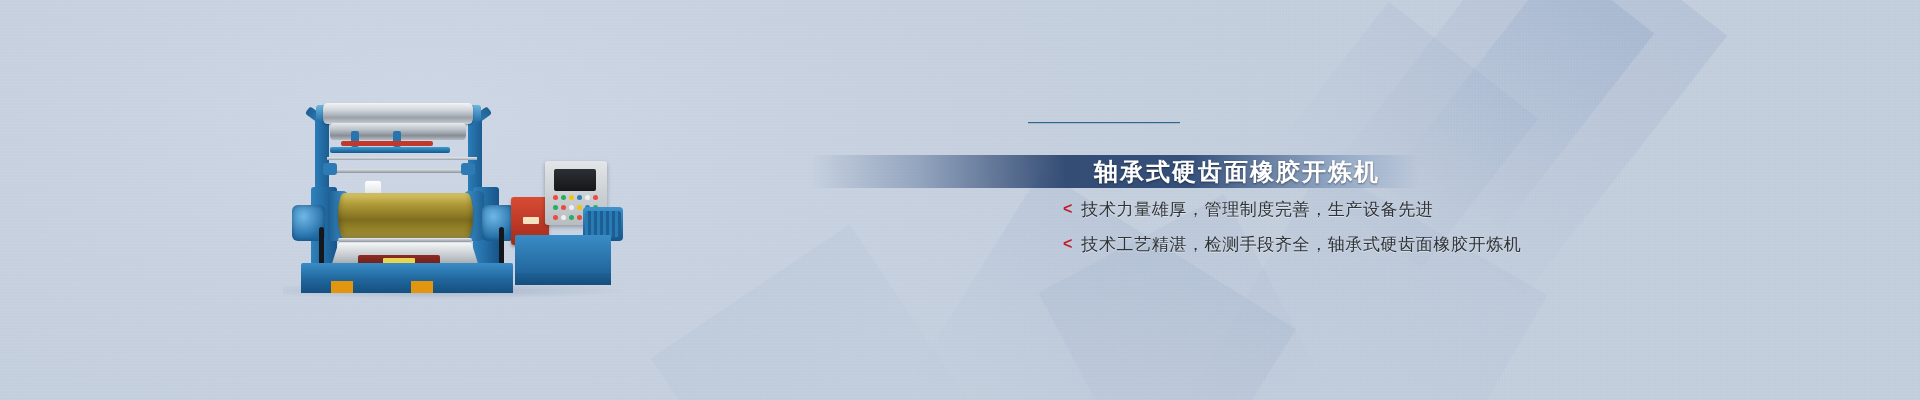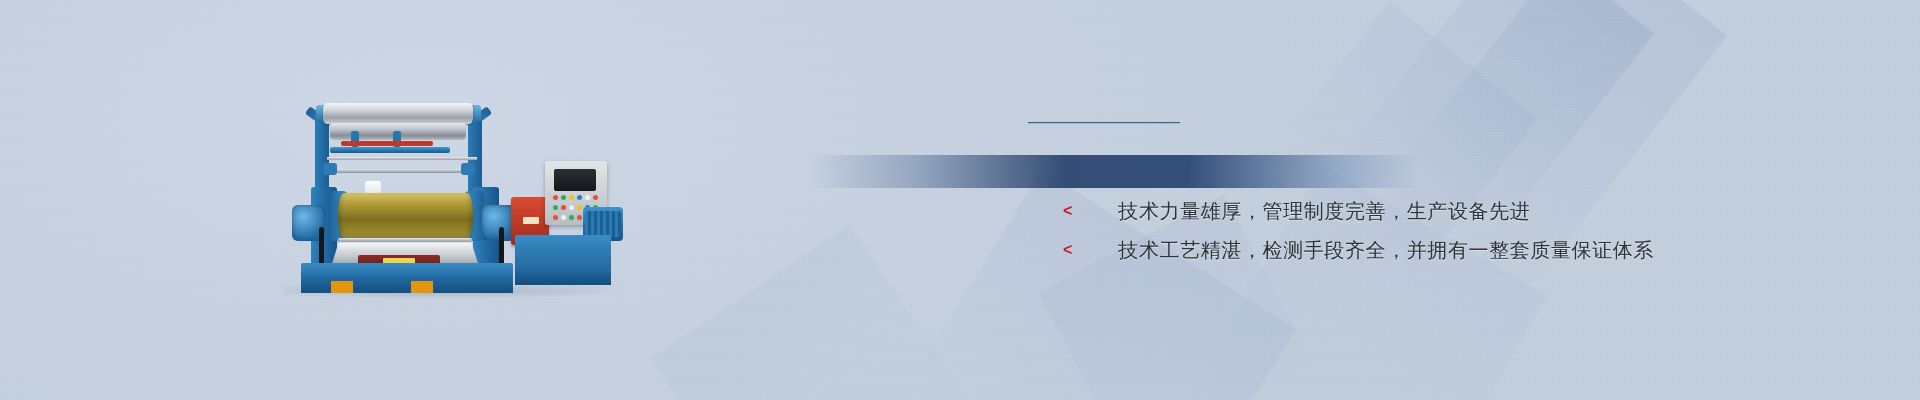--- a/index.html
+++ b/index.html
@@ -232,23 +232,22 @@
   .bullets { position:absolute; left:1063px; top:198px; }
   .bullet {
     display:flex; align-items:center; gap:9px;
     margin-bottom:12px;
   }
   .bullet-mark {
     color:#c0202b; font-size:16px; font-weight:bold; line-height:1;
     transform:translateY(-1px);
   }
   .bullet-text {
-    font-size:20px; color:#2f3337; letter-spacing:.6px;
+    font-size:17px; color:#2f3337; letter-spacing:.6px;
     text-shadow:0 1px 0 rgba(255,255,255,.45);
-    margin-left:37px;
   }
 </style>
 </head>
 <body>
 
 <div id="banner">
 
   <div class="deco deco-tr1"></div>
   <div class="deco deco-tr2"></div>
   <div class="deco deco-tr3"></div>
@@ -337,25 +336,26 @@
     <div class="m base-top"></div>
     <div class="m base-dark"></div>
     <div class="m foot1"></div>
     <div class="m foot2"></div>
   </div>
 
   <div class="rule"></div>
 
 
   <div class="subbar"></div>
+  <div class="subbar-text">轴承式硬齿面橡胶开炼机</div>
 
   <div class="bullets">
     <div class="bullet">
       <span class="bullet-mark">&lt;</span>
       <span class="bullet-text">技术力量雄厚，管理制度完善，生产设备先进</span>
     </div>
     <div class="bullet">
       <span class="bullet-mark">&lt;</span>
-      <span class="bullet-text">技术工艺精湛，检测手段齐全，并拥有一整套质量保证体系</span>
+      <span class="bullet-text">技术工艺精湛，检测手段齐全，轴承式硬齿面橡胶开炼机</span>
     </div>
   </div>
 
 </div>
 
 </body></html>

